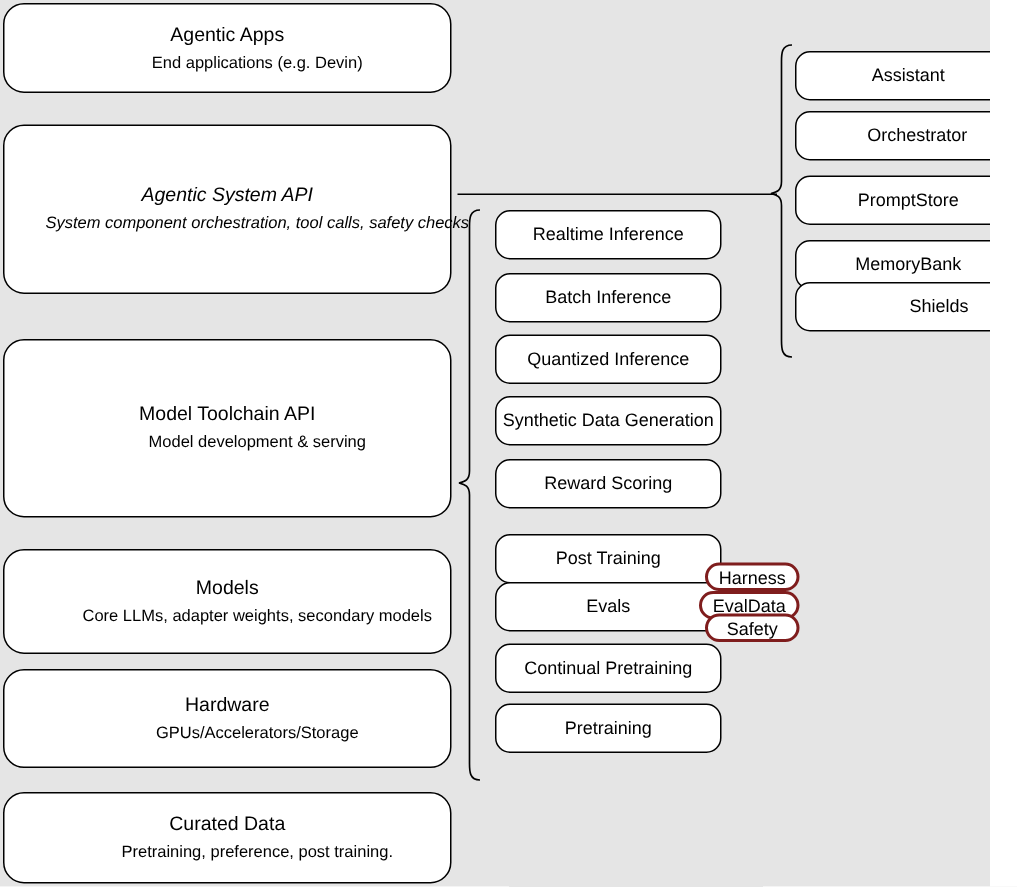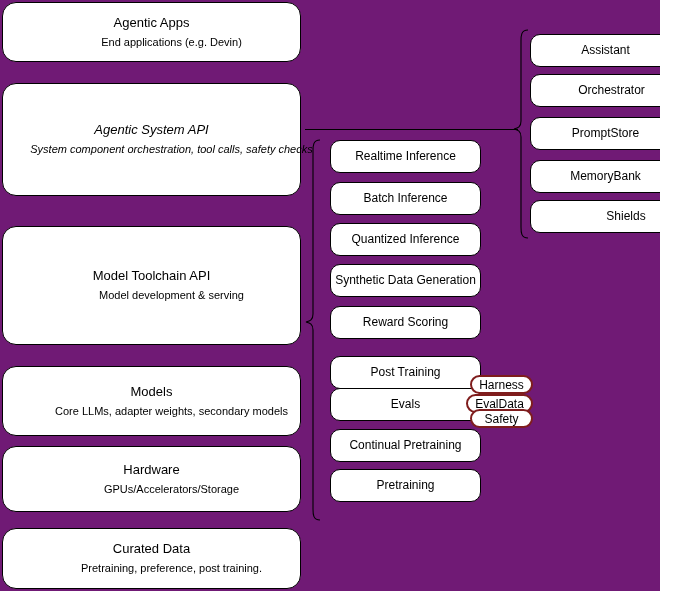--- a/index.html
+++ b/index.html
@@ -9,21 +9,21 @@
     background: #ffffff;
   }
   body {
     font-family: "Liberation Sans", sans-serif;
     color: #000000;
   }
   #canvas {
     position: relative;
     width: 660px;
     height: 591px;
-    background: #701a75;
+    background: #e5e5e5;
     overflow: hidden;
   }
 
   
   .node {
     position: absolute;
     box-sizing: border-box;
     background: #ffffff;
     border: 1px solid #000000;
     border-radius: 12px;
@@ -189,17 +189,17 @@
   </div>
   <div class="node chip right" style="top:74px;padding-left:12px;">
     <span>Orchestrator</span>
   </div>
   <div class="node chip right" style="top:117px;">
     <span>PromptStore</span>
   </div>
   <div class="node chip right" style="top:160px;">
     <span>MemoryBank</span>
   </div>
-  <div class="node chip right" style="top:200px;padding-left:41px;">
+  <div class="node chip right" style="top:188px;padding-left:41px;">
     <span>Shields</span>
   </div>
 
 </div>
 
 </body></html>

